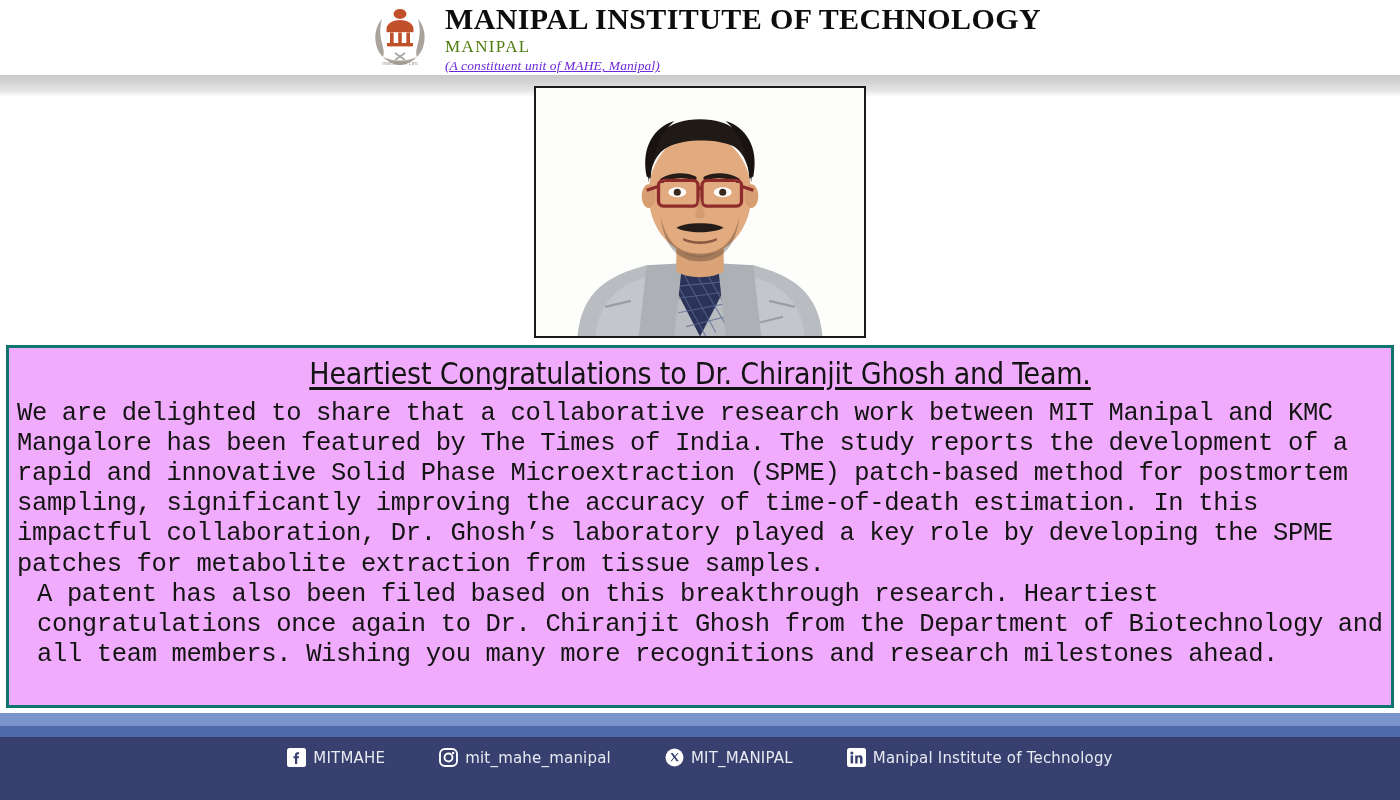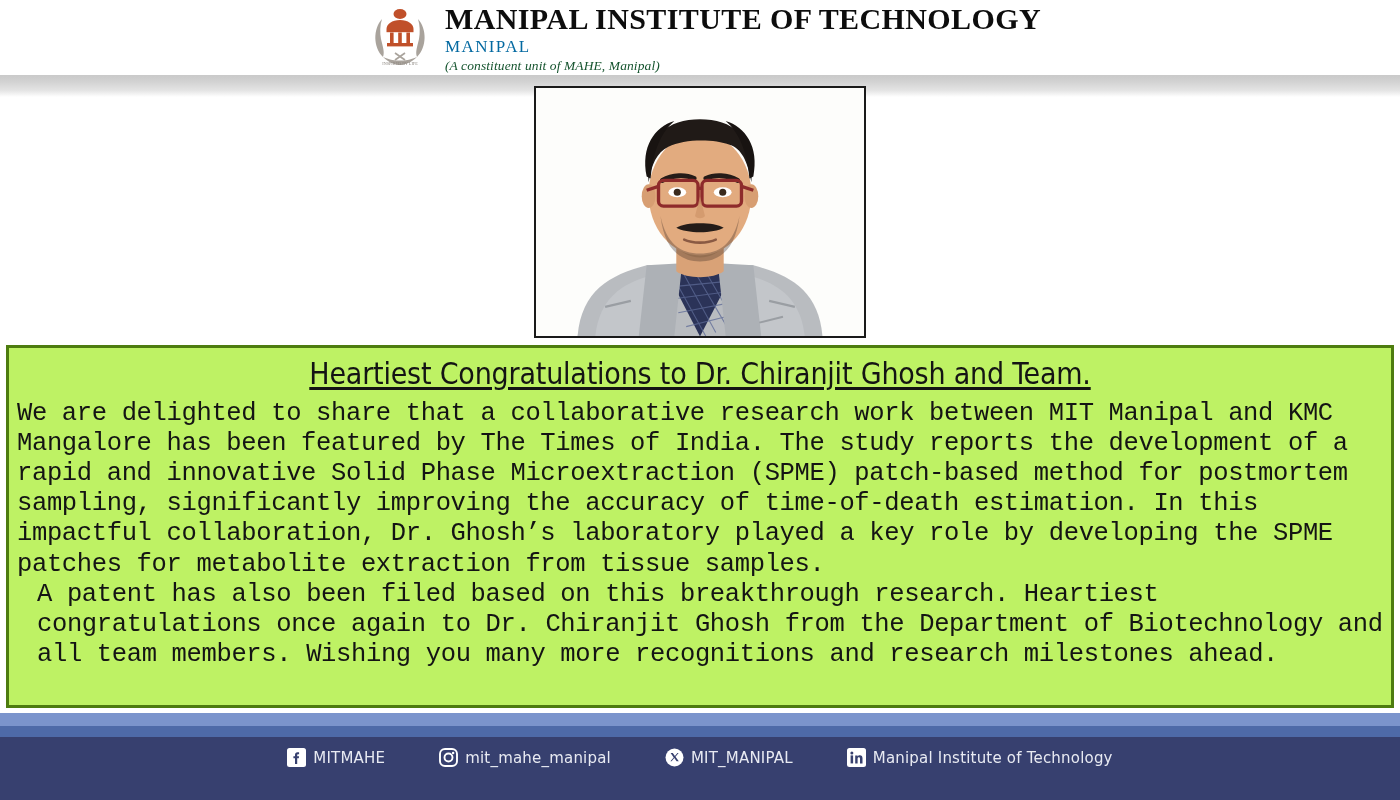--- a/index.html
+++ b/index.html
@@ -33,32 +33,33 @@
     font-weight:bold;
     font-size:30px;
     letter-spacing:0.4px;
     color:#0d0d0d;
     line-height:1.02;
     white-space:nowrap;
   }
   .inst-city {
     font-family:"Liberation Serif", serif;
     font-size:17px;
-    color:#0369a1;
+    color:#4d7c0f;
     letter-spacing:1.4px;
     line-height:1.25;
     margin-top:2px;
   }
   .inst-sub {
     font-family:"Liberation Serif", serif;
     font-style:italic;
     font-size:13.5px;
-    color:#14532d;
+    color:#6d28d9;
     letter-spacing:0.1px;
     margin-top:1px;
+    text-decoration:underline;
   }
 
   
   .grey-band {
     position:absolute;
     left:0; top:75px;
     width:1400px; height:22px;
     background:linear-gradient(to bottom,#c9c9c9 0%,#d2d2d2 30%,#e4e4e4 70%,#ffffff 100%);
   }
 
@@ -78,22 +79,22 @@
     overflow:hidden;
     position:relative;
   }
   .portrait { width:100%; height:100%; display:block; }
 
   
   .content-box {
     position:absolute;
     left:6px; top:345px;
     width:1388px; height:363px;
-    background:#bef264;
-    border:3px solid #4d7c0f;
+    background:#f0abfc;
+    border:3px solid #0f766e;
     padding:6px 8px 0 8px;
   }
   .headline {
     text-align:center;
     font-size:30px;
     font-weight:400;
     color:#141414;
     text-decoration:underline;
     text-underline-offset:3px;
     letter-spacing:-0.2px;

